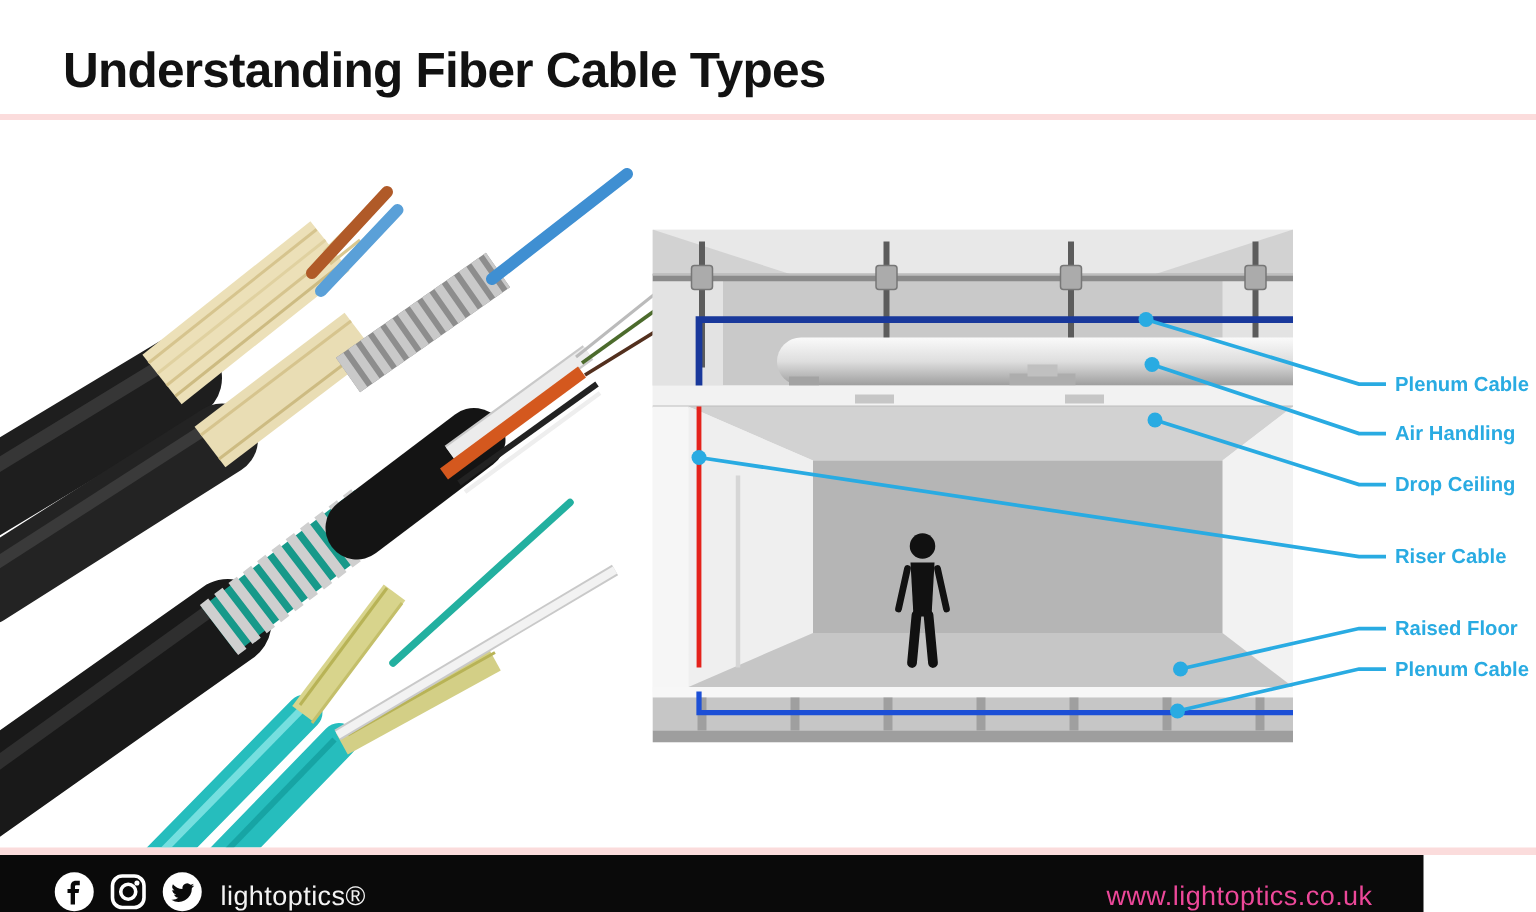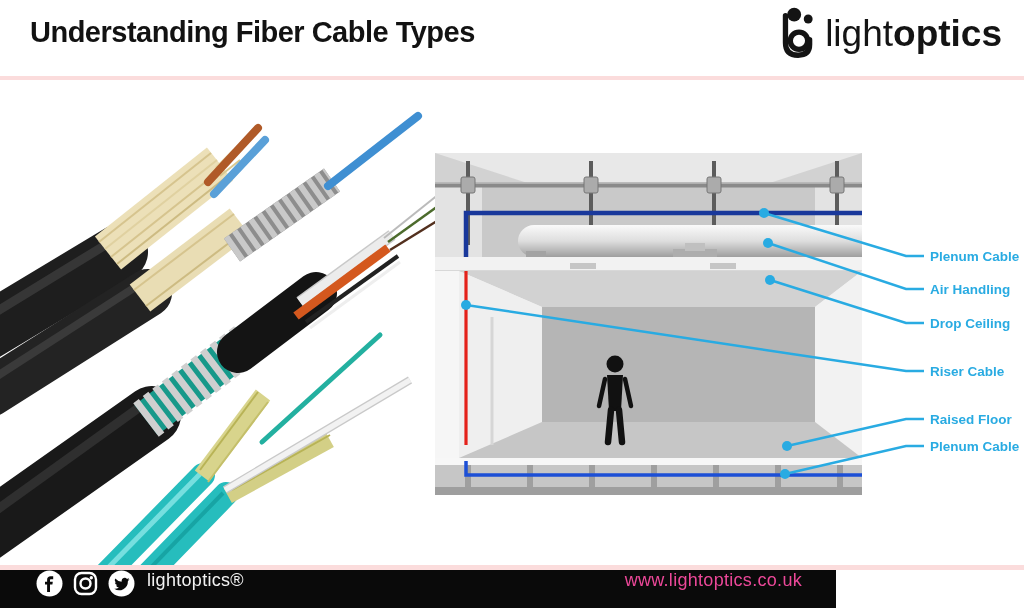--- a/index.html
+++ b/index.html
@@ -1,58 +1,47 @@
 <!DOCTYPE html>
 <html><head>
 <meta charset="utf-8">
 <style>
   html,body{margin:0;padding:0;background:#fff;}
   .page{position:relative;width:1024px;height:608px;overflow:hidden;background:#ffffff;
         font-family:"Liberation Sans",sans-serif;}
   
-  .title{position:absolute;left:30px;top:16px;font-size:29px;font-weight:700;
-         color:#121212;letter-spacing:-0.5px;margin:0;}
+  .title{position:absolute;left:30px;top:16px;font-size:33px;font-weight:700;
+         color:#121212;letter-spacing:-0.5px;margin:12px;}
   .logo{position:absolute;right:22px;top:4px;display:flex;align-items:center;gap:2px;}
   .logo-text{font-size:37px;color:#141414;line-height:1;}
   .logo-text .lt{font-weight:400;}
   .logo-text .bd{font-weight:700;}
   .divider{position:absolute;left:0;width:1024px;height:4px;background:#fbdcdc;}
   .divider.top{top:76px;}
   .divider.bottom{top:565px;height:5px;}
   
   .cables-svg{position:absolute;left:0;top:90px;}
   .diagram-svg{position:absolute;left:430px;top:145px;}
   .callout-label{font-family:"Liberation Sans",sans-serif;font-size:13.5px;font-weight:700;
                  fill:#29abe2;}
   
-  .footer{position:absolute;left:0;top:570px;width:836px;height:38px;background:#0a0a0a;
-          display:flex;align-items:flex-start;}
+  .footer{position:absolute;left:0;top:570px;width:949px;height:38px;background:#0a0a0a;
+          display:flex;align-items:flex-end;}
   .social{display:flex;align-items:center;gap:9px;margin-left:36px;}
   .brand{color:#f3f3f3;font-size:18px;margin-left:12px;letter-spacing:0.3px;}
   .website{color:#ec4899;font-size:18px;margin-left:auto;margin-right:34px;letter-spacing:0.3px;}
   svg{display:block;}
 </style>
 </head>
 <body>
 
 <div class="page">
 
   <h1 class="title">Understanding Fiber Cable Types</h1>
 
-  <div class="logo">
-    <span>
-      <svg width="48" height="58" viewBox="0 0 44 60" aria-hidden="true">
-        <path d="M8,12 V40 Q8,53 21,53 Q33,53 33,42 V37" fill="none" stroke="#141414" stroke-width="5.5" stroke-linecap="round"></path>
-        <circle cx="22" cy="38" r="9" fill="none" stroke="#141414" stroke-width="5.5"></circle>
-        <circle cx="17" cy="11" r="7.2" fill="#141414"></circle>
-        <circle cx="31.5" cy="15.5" r="4.6" fill="#141414"></circle>
-      </svg>
-    </span>
-    <span class="logo-text"><span class="lt">light</span><span class="bd">optics</span></span>
-  </div>
 
   <div class="divider top"></div>
 
   <svg class="cables-svg" width="470" height="475" viewBox="0 0 470 475">
 
     <g>
       <line x1="-18" y1="245" x2="120" y2="162" stroke="#1e1e1e" stroke-width="56" stroke-linecap="round"></line>
       <line x1="-14" y1="228" x2="112" y2="151" stroke="#3c3c3c" stroke-width="9" stroke-linecap="round" opacity="0.8"></line>
       <line x1="108" y1="163" x2="220" y2="74" stroke="#ece0b8" stroke-width="42"></line>
       <line x1="99" y1="152" x2="211" y2="63" stroke="#d6c48e" stroke-width="2"></line>

